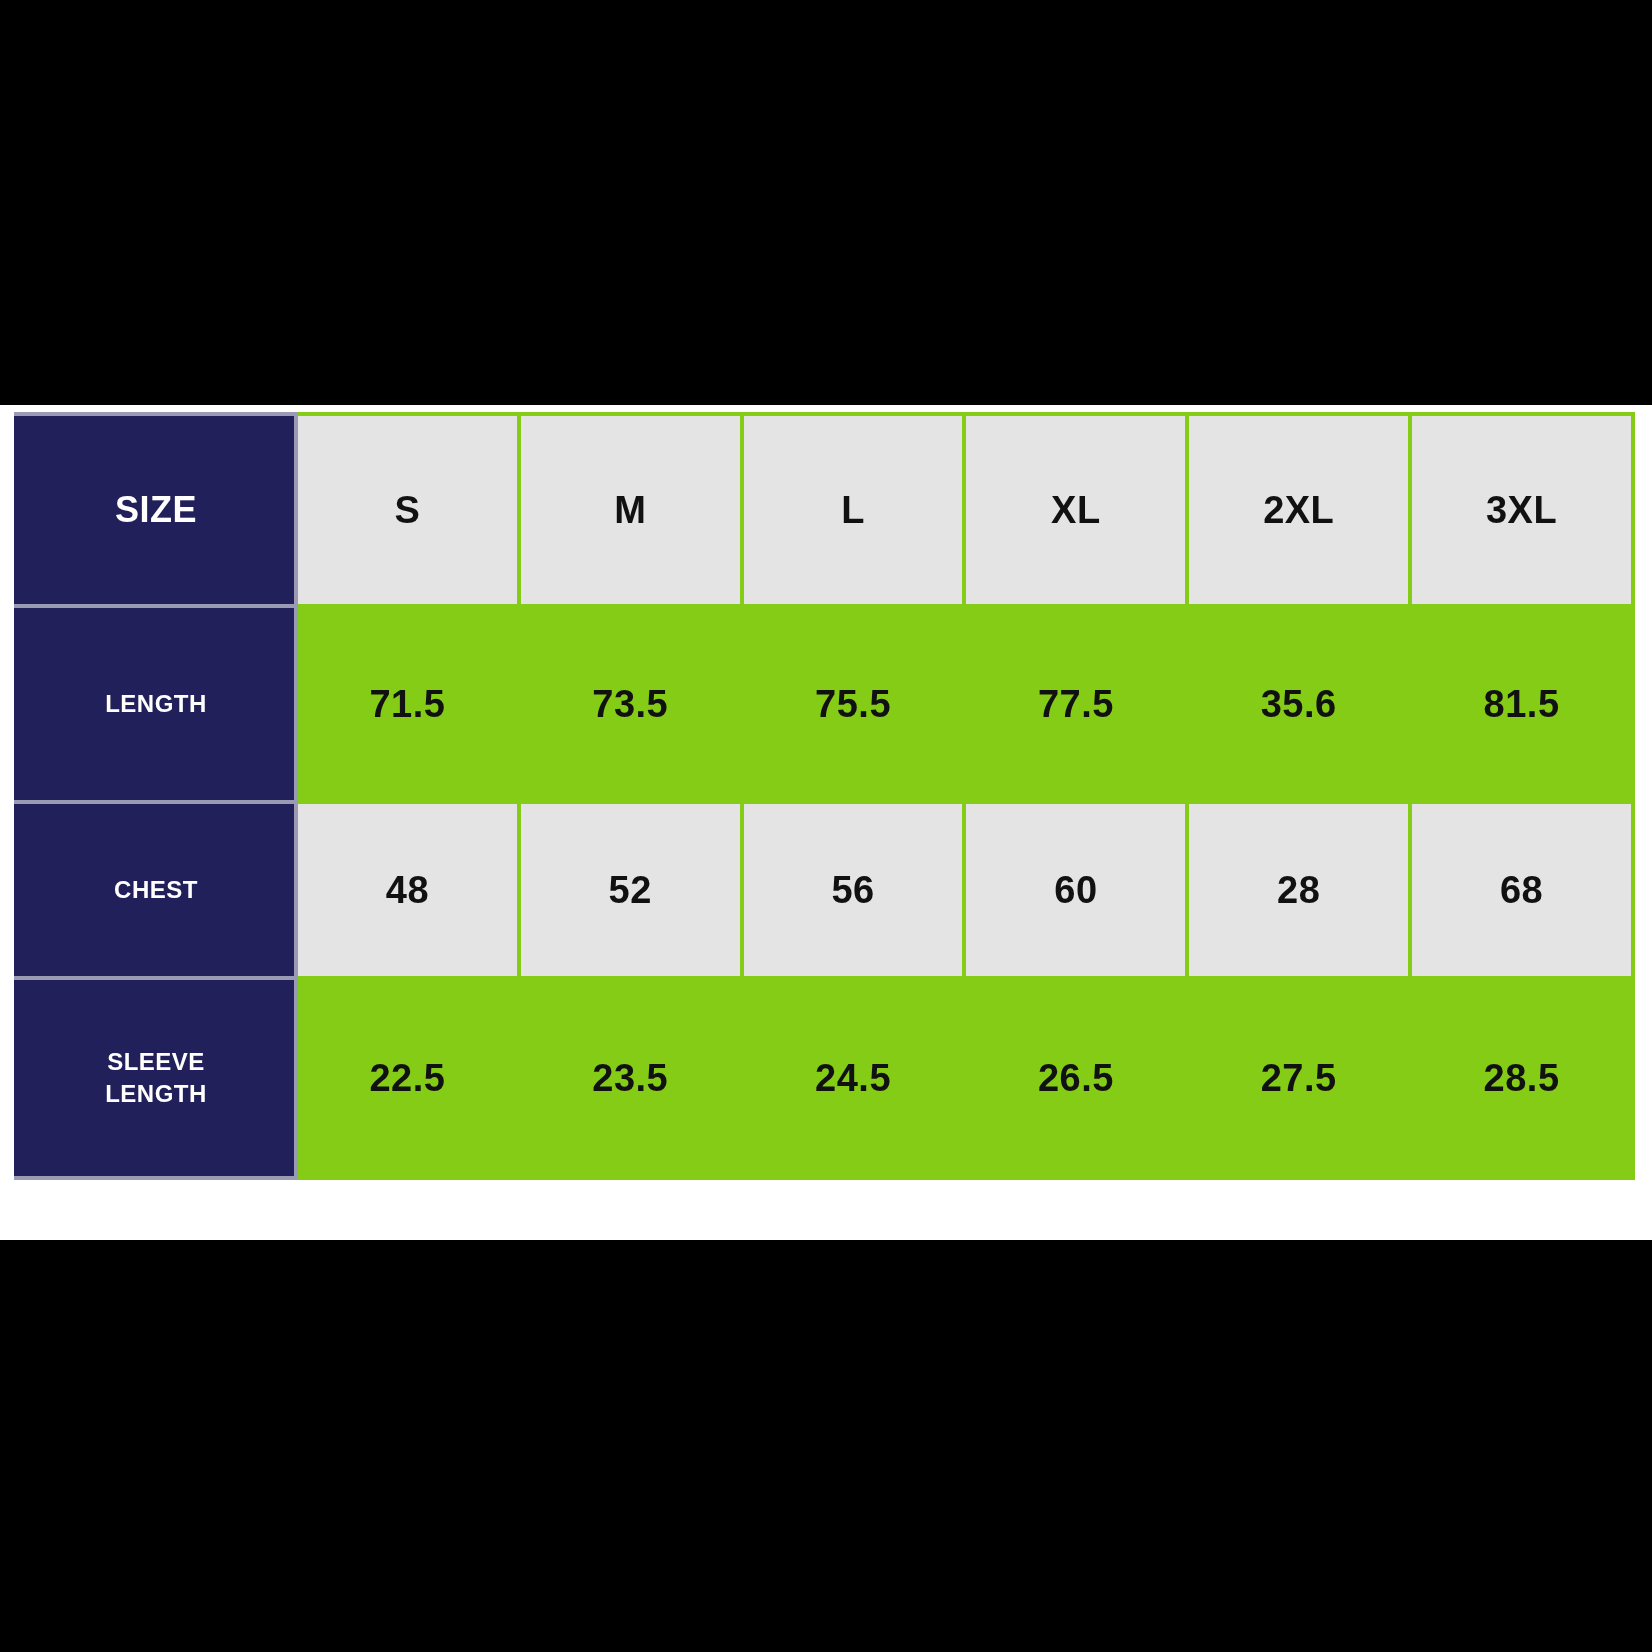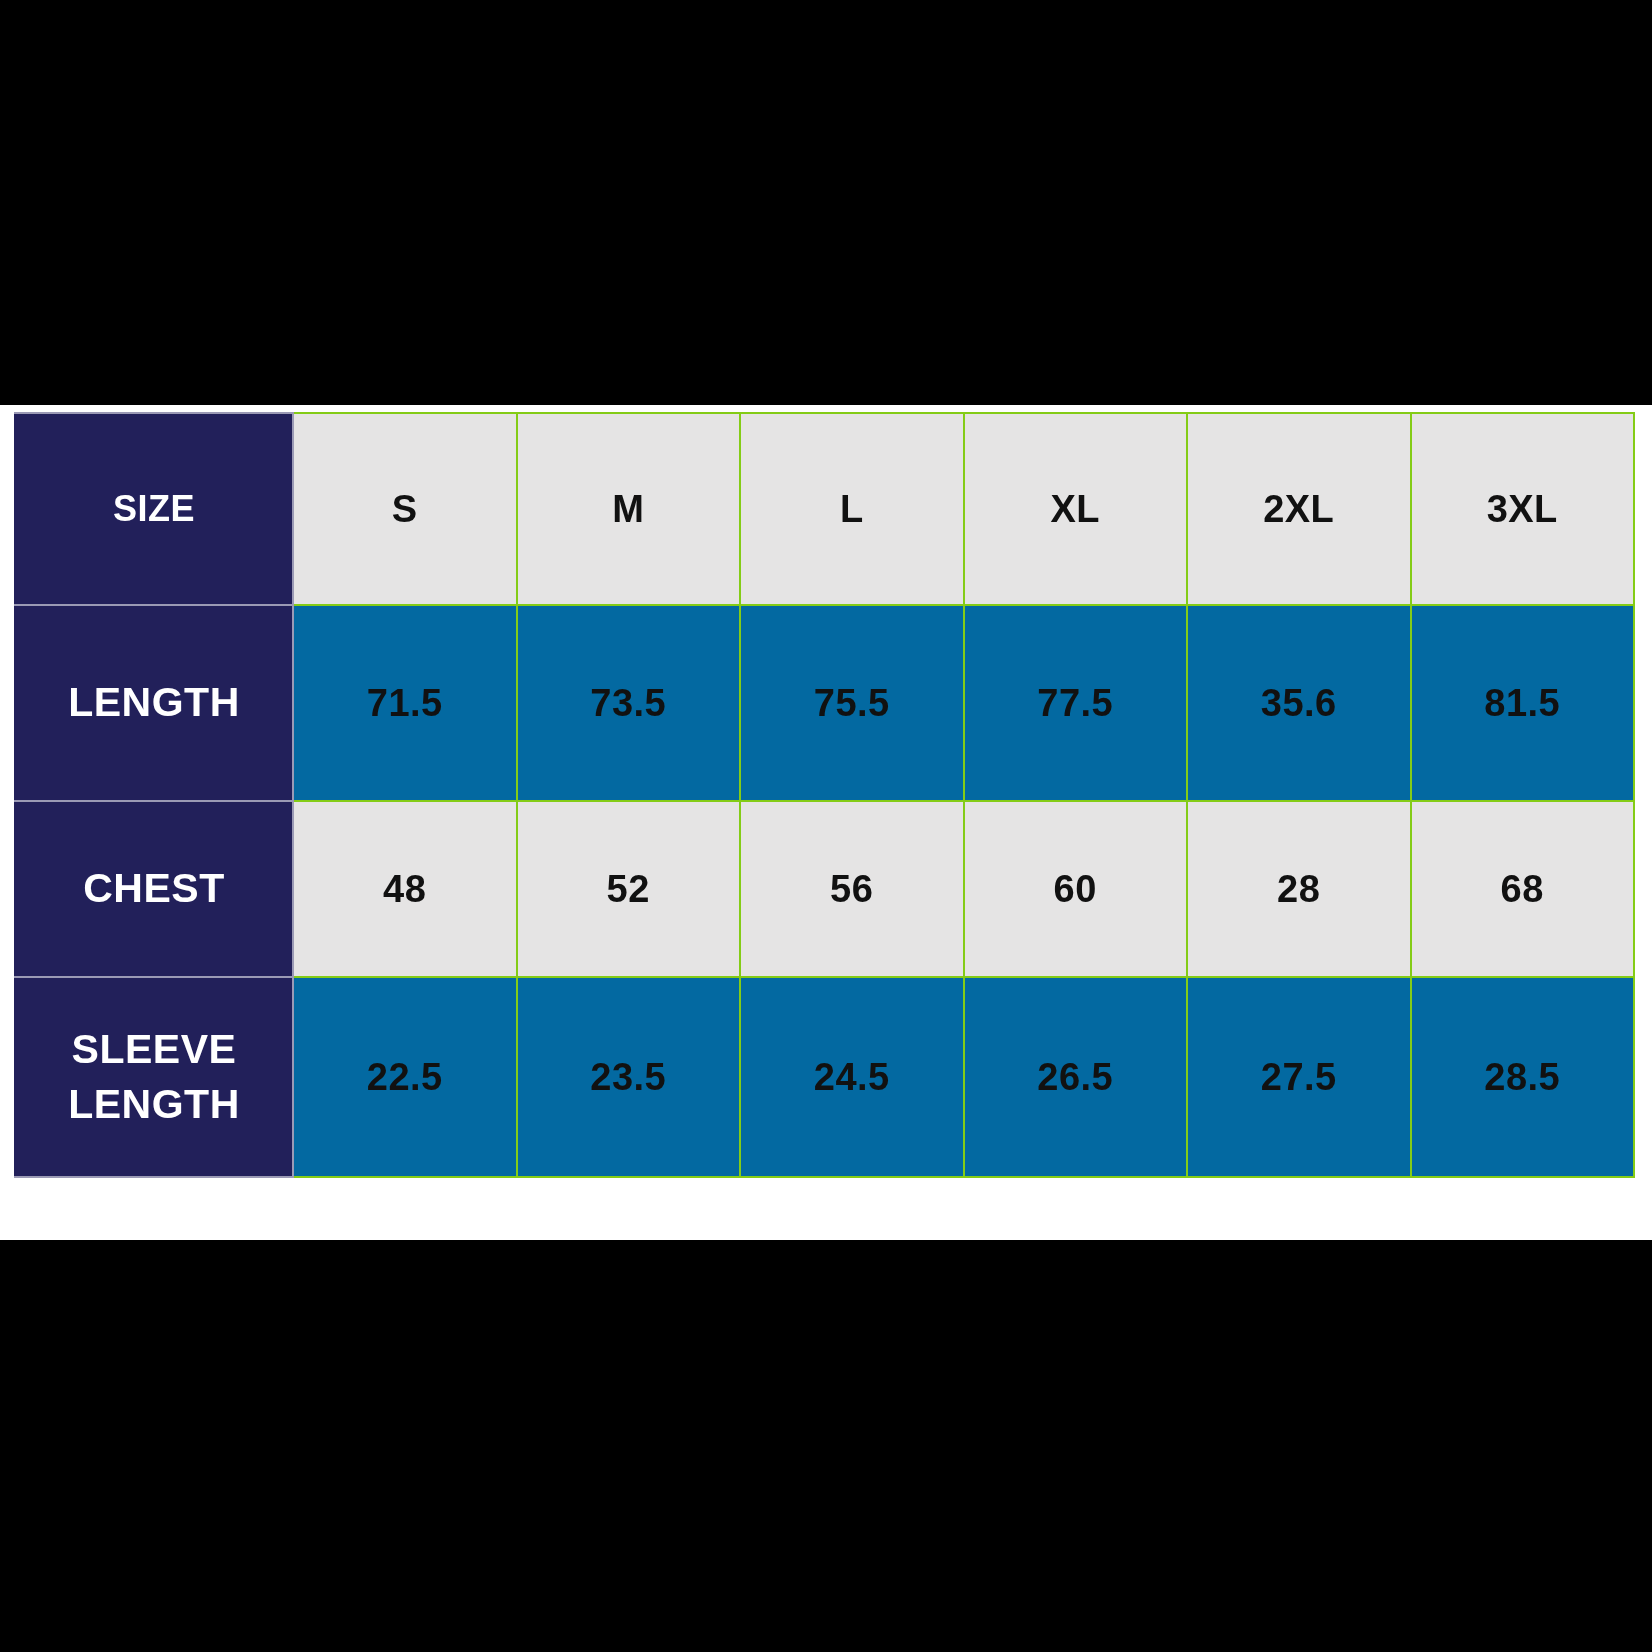--- a/index.html
+++ b/index.html
@@ -41,31 +41,31 @@
   #size-chart-table tr {
     
   }
 
   #size-chart-table td,
   #size-chart-table th {
     margin: 0;
     padding: 0;
     text-align: center;
     vertical-align: middle;
-    border: 2px solid #84cc16;
+    border: 4px solid #84cc16;
     font-weight: bold;
     letter-spacing: 0.5px;
   }
 
   
   .label-cell {
     background: #22205a;
     color: #ffffff;
     width: 276px;
-    font-size: 41px;
+    font-size: 24px;
     line-height: 1.35;
     border-color: #9b9ab5 !important;
     border-left-color: #22205a !important;
   }
 
   .label-cell.header {
     font-size: 36px;
   }
 
   
@@ -73,21 +73,21 @@
     color: #111111;
     font-size: 38px;
   }
 
   .data-cell.header-cell {
     font-size: 38px;
   }
 
   
   .row-dark .data-cell { background: #e5e4e4; }
-  .row-light .data-cell { background: #0369a1; }
+  .row-light .data-cell { background: #84cc16; }
 
   
   .row-header     { height: 192px; }
   .row-length     { height: 196px; }
   .row-chest      { height: 176px; }
   .row-sleeve     { height: 200px; margin-left: 36px; }
 
   .sleeve-label-line { display: block; }
 </style>
 </head>

